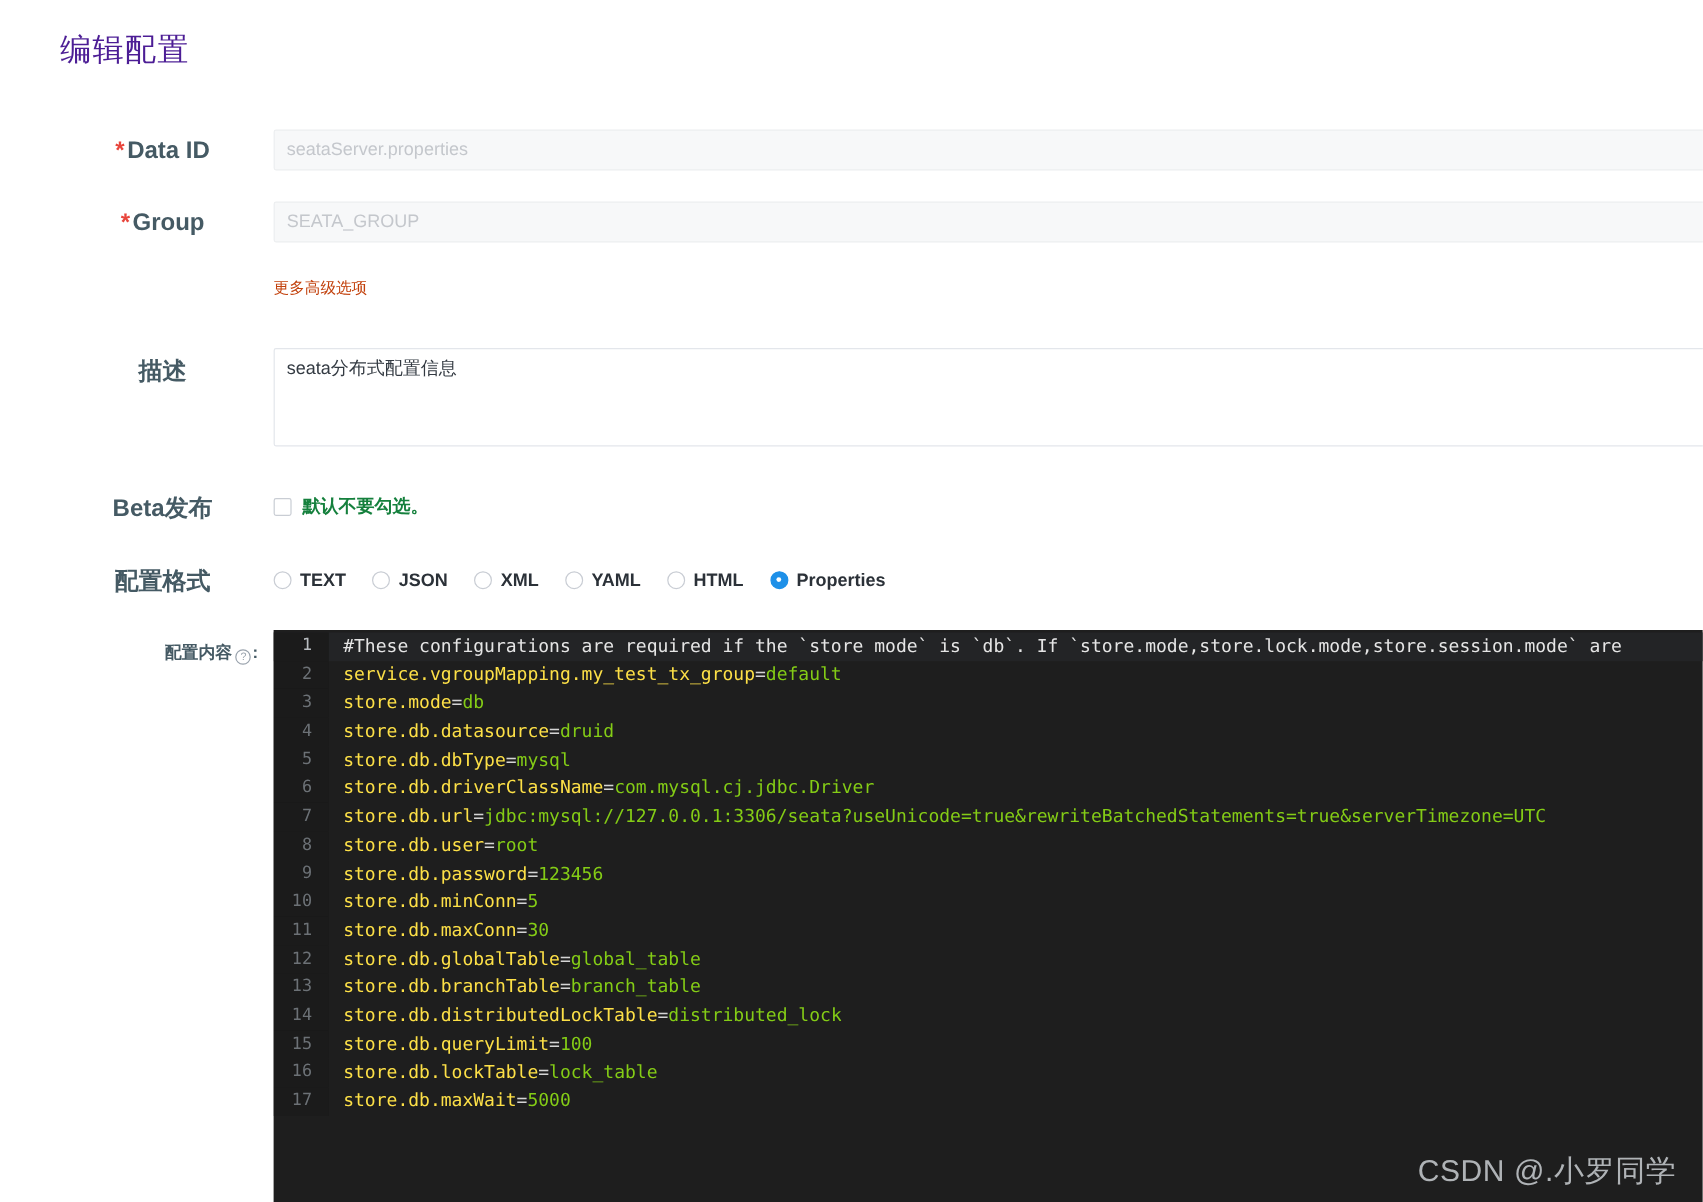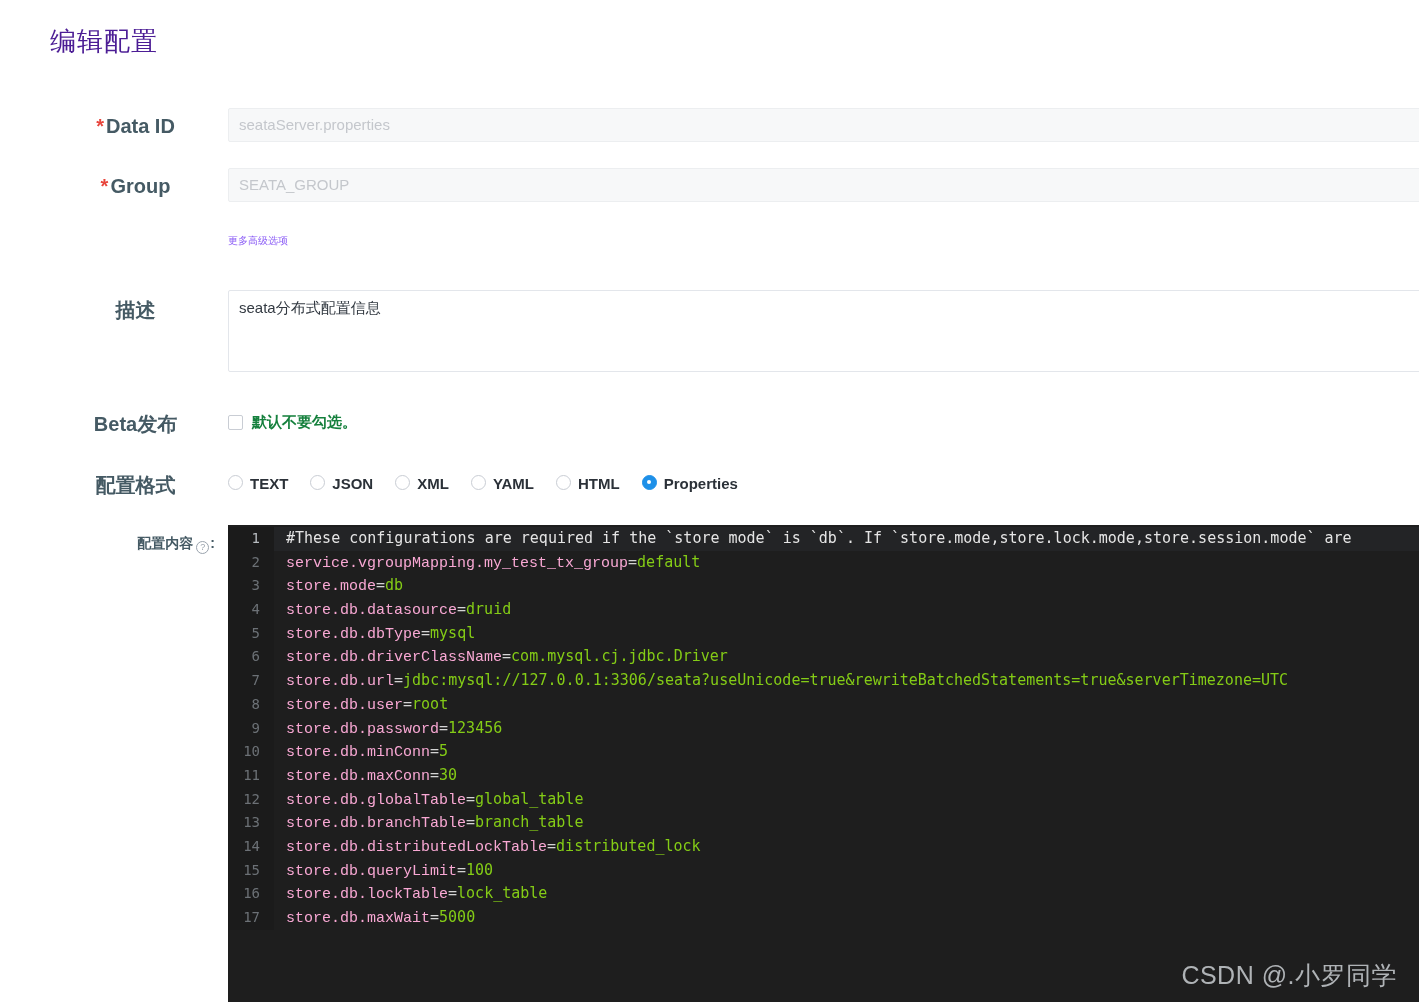--- a/index.html
+++ b/index.html
@@ -52,22 +52,22 @@
     font-size: 15px;
     color: #c4c7cc;
     padding: 0 10px;
     line-height: 32px;
     font-family: "Liberation Sans", sans-serif;
     white-space: nowrap;
     overflow: hidden;
   }
 
   .link-adv {
-    font-size: 10px;
-    color: #8b5cf6;
+    font-size: 13px;
+    color: #c2410c;
     cursor: pointer;
     display: inline-block;
     line-height: 20px;
   }
 
   .textarea-desc {
     width: 1251px;
     height: 82px;
     background: #ffffff;
     border: 1px solid #e3e6eb;
@@ -91,21 +91,21 @@
   }
   .chk-label {
     font-size: 15px;
     font-weight: bold;
     color: #15803d;
     white-space: nowrap;
   }
 
   
   .radio-group { display: flex; align-items: center; gap: 0; height: 20px; }
-  .radio-item { display: flex; align-items: flex-start; margin-right: 22px; cursor: pointer; }
+  .radio-item { display: flex; align-items: center; margin-right: 22px; cursor: pointer; }
   .radio-dot {
     width: 15px; height: 15px;
     border-radius: 50%;
     border: 1px solid #c9cdd4;
     background: #fff;
     margin-right: 7px;
     flex: 0 0 auto;
     position: relative;
   }
   .radio-item.checked .radio-dot {
@@ -189,21 +189,21 @@
   }
   .code-line.active .gutter { background: #1b1b1b; }
   .code-text {
     padding-left: 12px;
     height: 23.7px;
     line-height: 23.7px;
     overflow: hidden;
     letter-spacing: 0px;
   }
   .tok-comment { color: #e5e5e5; }
-  .tok-key { color: #f9a8d4; font-family: Liberation Mono, monospace; }
+  .tok-key { color: #fde047; }
   .tok-eq { color: #d4d4d4; }
   .tok-val { color: #84cc16; }
 
   .watermark {
     position: absolute;
     right: 22px;
     bottom: 10px;
     color: #c9cdd1;
     font-size: 25px;
     font-family: "Liberation Sans", sans-serif;

